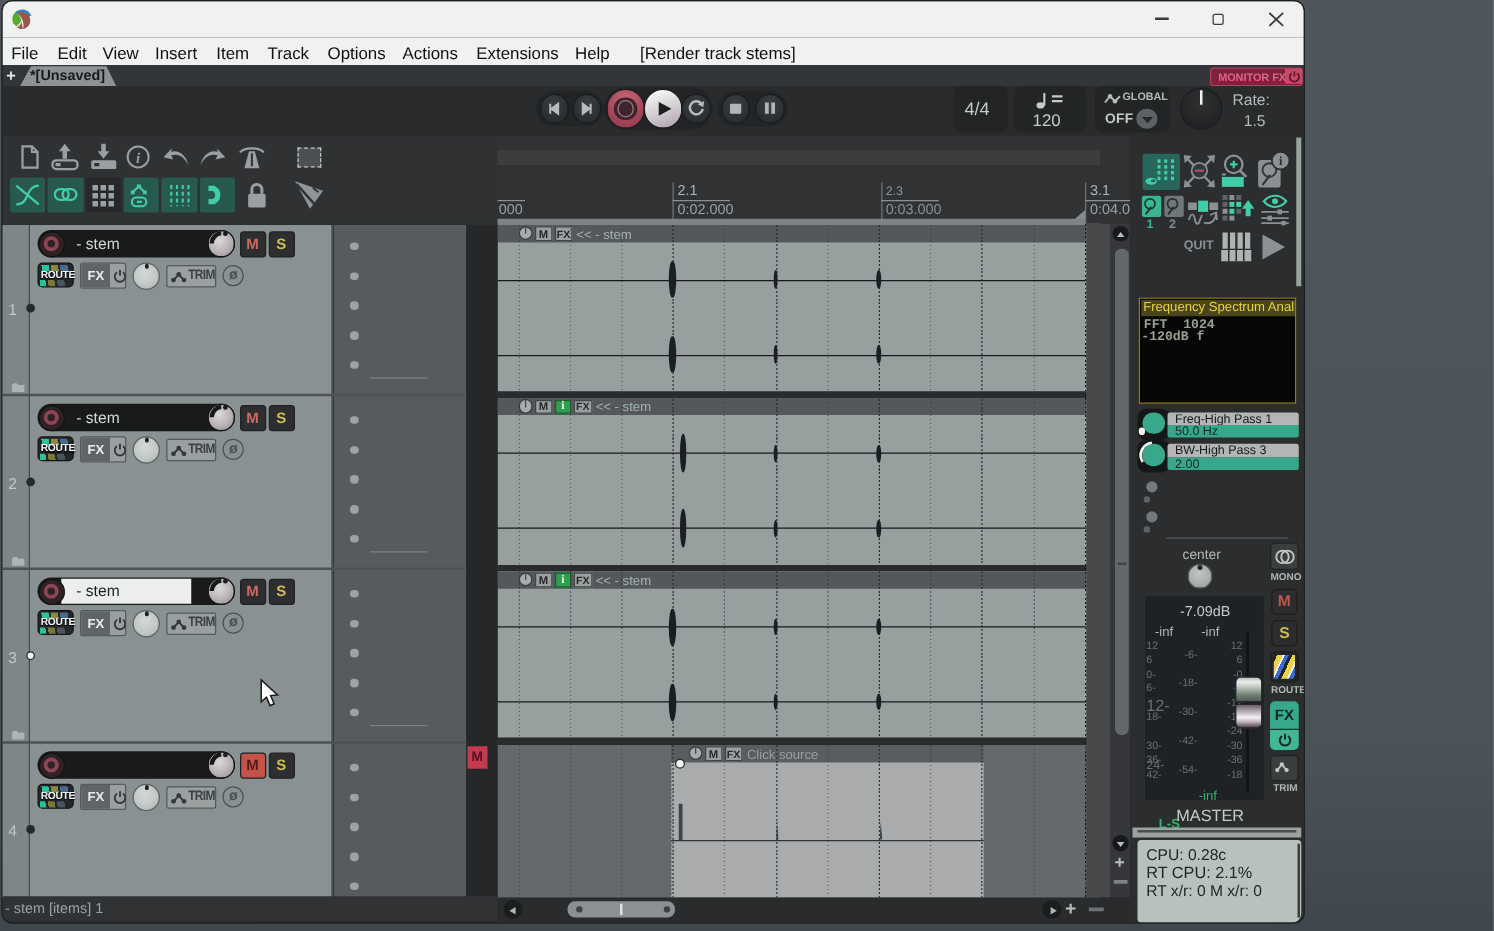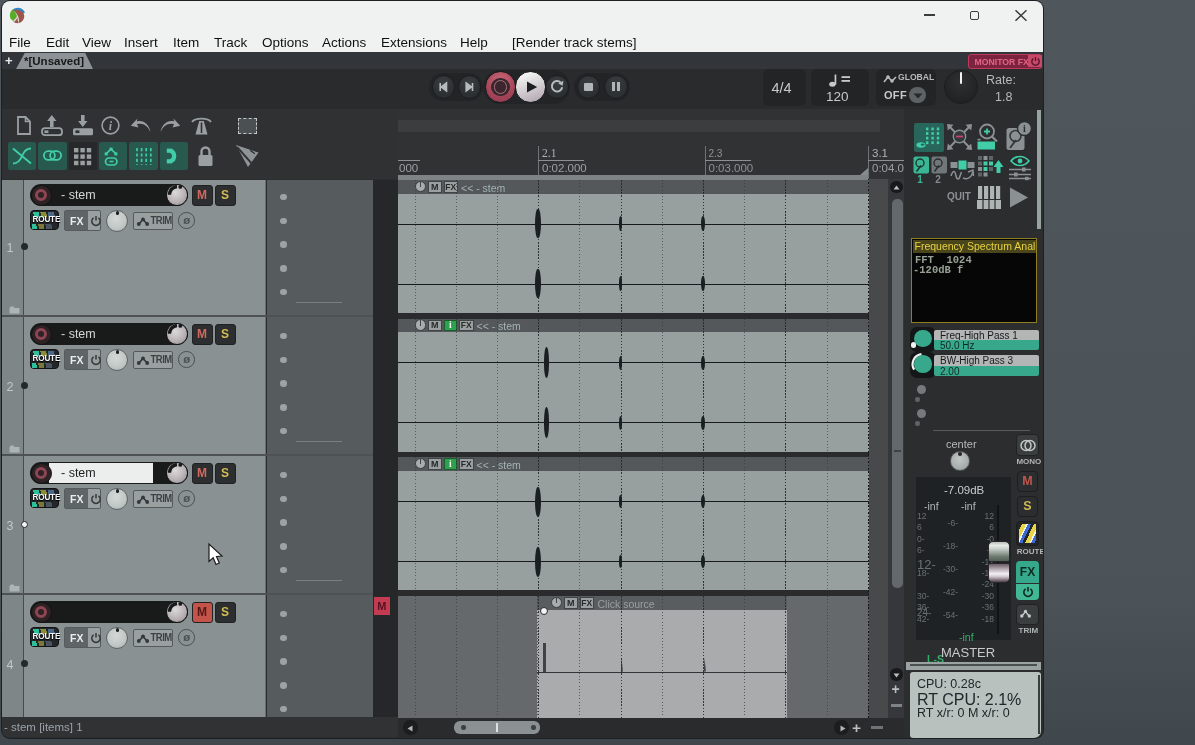--- a/index.html
+++ b/index.html
@@ -95,21 +95,21 @@
 </svg>
 <div class="t" style="left:896px;top:71.5px;font-size:8.6px;color:#b5baba;font-weight:bold;">GLOBAL</div>
 <div class="t" style="left:882px;top:87.5px;font-size:11px;color:#c6caca;font-weight:bold;letter-spacing:.3px">OFF</div>
 <div class="abs" style="left:907.3px;top:86.1px;width:16.4px;height:16.4px;border-radius:50%;background:#5d6365;"></div>
 <svg style="left:910.8px;top:91.6px" width="10" height="6" viewBox="0 0 10 6">
 <path d="M0.5 0.5 L9.5 0.5 L5 5.5 Z" fill="#26282a"></path>
     </svg>
 <div class="abs" style="left:941.5px;top:69px;width:34px;height:34px;border-radius:50%;background:radial-gradient(circle at 50% 35%,#2e3032,#202224 75%);border:1px solid #1b1d1f;"></div>
 <div class="abs" style="left:957.6px;top:70.5px;width:2px;height:12px;background:#eef2f0;border-radius:1px;"></div>
 <div class="t" style="left:984px;top:71.5px;font-size:12.5px;color:#b5baba;font-weight:normal;">Rate:</div>
-<div class="t" style="left:993px;top:89px;font-size:12.5px;color:#b5baba;font-weight:normal;">1.8</div>
+<div class="t" style="left:993px;top:89px;font-size:12.5px;color:#b5baba;font-weight:normal;">1.5</div>
 <div class="abs" style="left:0px;top:108px;width:396px;height:70px;background:#2f3133;"></div>
 <svg style="left:15px;top:114.5px" width="14" height="19" viewBox="0 0 14 19">
 <path d="M1 1 L8.5 1 L13 5.5 L13 18 L1 18 Z" fill="none" stroke="#9aa0a2" stroke-width="1.8"></path>
 <path d="M8.5 1 L8.5 5.5 L13 5.5" fill="none" stroke="#9aa0a2" stroke-width="1.6"></path>
     </svg>
 <svg style="left:39px;top:113.5px" width="22" height="21" viewBox="0 0 22 21">
 <path d="M10.8 0 L15.5 6 L12.6 6 L12.6 12 L9 12 L9 6 L6.1 6 Z" fill="#9aa0a2"></path>
 <rect x="1" y="13.2" width="20" height="7" rx="3" fill="none" stroke="#9aa0a2" stroke-width="1.8"></rect>
 <rect x="3.4" y="15.4" width="4" height="2.6" fill="#9aa0a2"></rect>
     </svg>
@@ -185,21 +185,21 @@
 <svg style="left:232.5px;top:142.5px" width="25" height="24" viewBox="0 0 25 24">
 <path d="M1 1 L23.5 8.5 L13 23 Z" fill="#8f9597"></path>
 <path d="M2.2 3.2 L16.8 19.6" stroke="#2f3133" stroke-width="2"></path>
 <path d="M15.2 6.2 L19.8 9.8 M17.6 4.2 L21.8 7.4" stroke="#2f3133" stroke-width="1.4"></path>
     </svg>
 <div class="abs" style="left:396px;top:108px;width:506px;height:70px;background:#303234;"></div>
 <div class="abs" style="left:396px;top:118.5px;width:482px;height:12px;background:#3b3d3f;"></div>
 <div class="abs" style="left:396px;top:158.8px;width:22px;height:1.2px;background:#8b9193;"></div>
 <div class="t" style="left:397px;top:160.5px;font-size:11.5px;color:#9ba1a3;font-weight:normal;">000</div>
 <div class="abs" style="left:536px;top:145px;width:1px;height:33px;background:#6f7476;"></div>
-<div class="t" style="left:540px;top:145.5px;font-size:11.5px;color:#aeb4b6;font-weight:normal;font-family:Liberation Serif, serif;">2.1</div>
+<div class="t" style="left:540px;top:145.5px;font-size:11.5px;color:#aeb4b6;font-weight:normal;">2.1</div>
 <div class="abs" style="left:536px;top:158.8px;width:46px;height:1.2px;background:#8b9193;"></div>
 <div class="t" style="left:540px;top:160.5px;font-size:11.5px;color:#9ba1a3;font-weight:normal;">0:02.000</div>
 <div class="abs" style="left:702.5px;top:145px;width:1px;height:33px;background:#6f7476;"></div>
 <div class="t" style="left:706.5px;top:146.5px;font-size:10px;color:#8e9496;font-weight:normal;">2.3</div>
 <div class="abs" style="left:702.5px;top:158.8px;width:46px;height:1.2px;background:#8b9193;"></div>
 <div class="t" style="left:706.5px;top:160.5px;font-size:11.5px;color:#8c9294;font-weight:normal;">0:03.000</div>
 <div class="abs" style="left:866px;top:145px;width:1px;height:33px;background:#6f7476;"></div>
 <div class="t" style="left:870px;top:145.5px;font-size:11.5px;color:#aeb4b6;font-weight:normal;">3.1</div>
 <div class="abs" style="left:866px;top:158.8px;width:36px;height:1.2px;background:#8b9193;"></div>
 <div class="t" style="left:870px;top:160.5px;font-size:11.5px;color:#9ba1a3;font-weight:normal;">0:04.00</div>
@@ -706,15 +706,15 @@
 <path d="M1.5 7.5 L5.5 2.5 L9.5 7.5" stroke="#c2c7c7" stroke-width="1.4" fill="none"></path>
 <circle cx="1.8" cy="7" r="1.7" fill="#c2c7c7"></circle>
       <circle cx="5.5" cy="2.4" r="1.7" fill="#c2c7c7"></circle>
 <circle cx="9.3" cy="7" r="1.7" fill="#c2c7c7"></circle>
     </svg>
 <div class="t" style="left:1016.5px;top:624.5px;font-size:8px;color:#b0b5b5;font-weight:bold;">TRIM</div>
 <div class="abs" style="left:904px;top:660.5px;width:135px;height:8px;background:#9aa3a1;"></div>
 <div class="abs" style="left:908px;top:663.3px;width:127px;height:1.6px;background:#4a4f50;"></div>
 <div class="abs" style="left:908px;top:671px;width:130.5px;height:65.5px;background:#b9c1be;border-radius:3px 3px 7px 3px;"></div>
 <div class="t" style="left:915px;top:675.5px;font-size:12.5px;color:#22262a;font-weight:normal;">CPU: 0.28c</div>
-<div class="t" style="left:915px;top:690px;font-size:16px;color:#22262a;font-weight:normal;">RT CPU: 2.1%</div>
+<div class="t" style="left:915px;top:690px;font-size:13px;color:#22262a;font-weight:normal;">RT CPU: 2.1%</div>
 <div class="t" style="left:915px;top:704.5px;font-size:12.5px;color:#22262a;font-weight:normal;">RT x/r: 0 M x/r: 0</div>
 <div class="abs" style="left:1035.8px;top:673.5px;width:2.2px;height:59px;background:#3a3e40;"></div>
 </div>
 </body></html>

